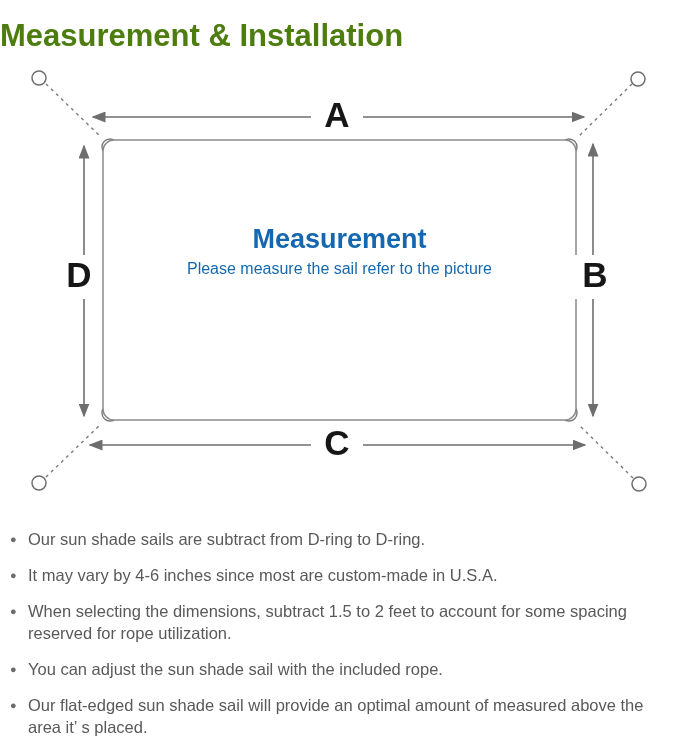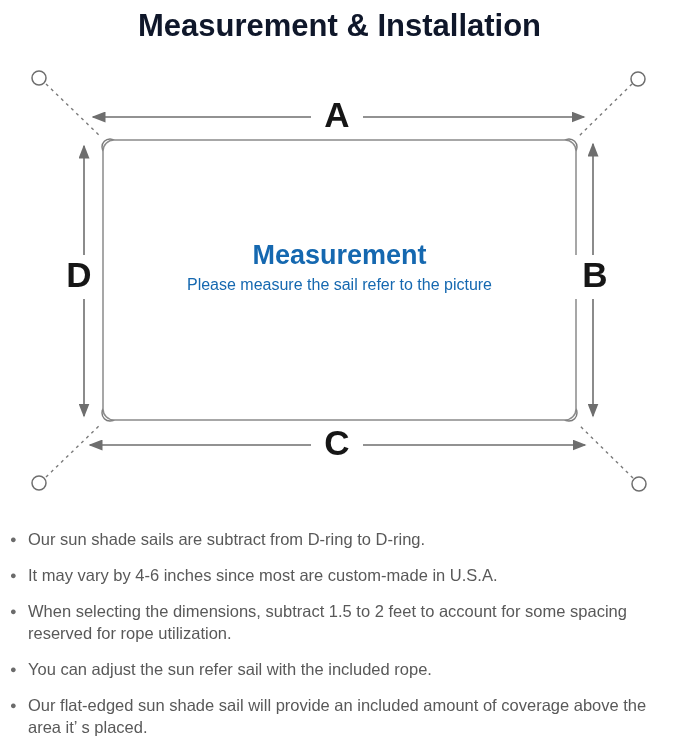--- a/index.html
+++ b/index.html
@@ -9,25 +9,25 @@
     font-family: "Liberation Sans", "DejaVu Sans", sans-serif;
     overflow: hidden;
   }
   .page {
     position: relative;
     width: 679px; height: 739px;
     background: #ffffff;
   }
   .title {
     position: absolute;
-    top: 8px; left: 0; width: 100%;
-    text-align: center;
+    top: 18px; left: 0; width: 100%;
+    text-align: left;
     font-size: 31px;
     font-weight: 700;
-    color: #0f172a;
+    color: #4d7c0f;
     letter-spacing: 0px;
   }
   .diagram {
     position: absolute;
     top: 55px; left: 0;
     width: 679px; height: 455px;
   }
   .diagram svg { position: absolute; top: 0; left: 0; }
   .dim-label {
     position: absolute;
@@ -37,21 +37,21 @@
     font-weight: 700;
     text-align: center;
     line-height: 40px;
   }
   .label-a { left: 311px; top: 40px;  width: 52px; height: 42px; }
   .label-c { left: 311px; top: 368px; width: 52px; height: 42px; }
   .label-d { left: 56px;  top: 200px; width: 46px; height: 44px; }
   .label-b { left: 572px; top: 200px; width: 46px; height: 44px; }
   .center-text {
     position: absolute;
-    left: 103px; top: 186px;
+    left: 103px; top: 170px;
     width: 473px;
     text-align: center;
     color: #1568b0;
   }
   .center-heading {
     font-size: 27px;
     font-weight: 700;
     line-height: 28px;
   }
   .center-caption {
@@ -151,21 +151,21 @@
     <li class="note">
       <span class="dot">●</span>
       <span class="note-text">It may vary by 4-6 inches since most are custom-made in U.S.A.</span>
     </li>
     <li class="note">
       <span class="dot">●</span>
       <span class="note-text">When selecting the dimensions, subtract 1.5 to 2 feet to account for some spacing reserved for rope utilization.</span>
     </li>
     <li class="note">
       <span class="dot">●</span>
-      <span class="note-text">You can adjust the sun refer sail with the included rope.</span>
+      <span class="note-text">You can adjust the sun shade sail with the included rope.</span>
     </li>
     <li class="note">
       <span class="dot">●</span>
-      <span class="note-text">Our flat-edged sun shade sail will provide an included amount of coverage above the area it’ s placed.</span>
+      <span class="note-text">Our flat-edged sun shade sail will provide an optimal amount of measured above the area it’ s placed.</span>
     </li>
   </ul>
 
 </div>
 
 </body></html>

